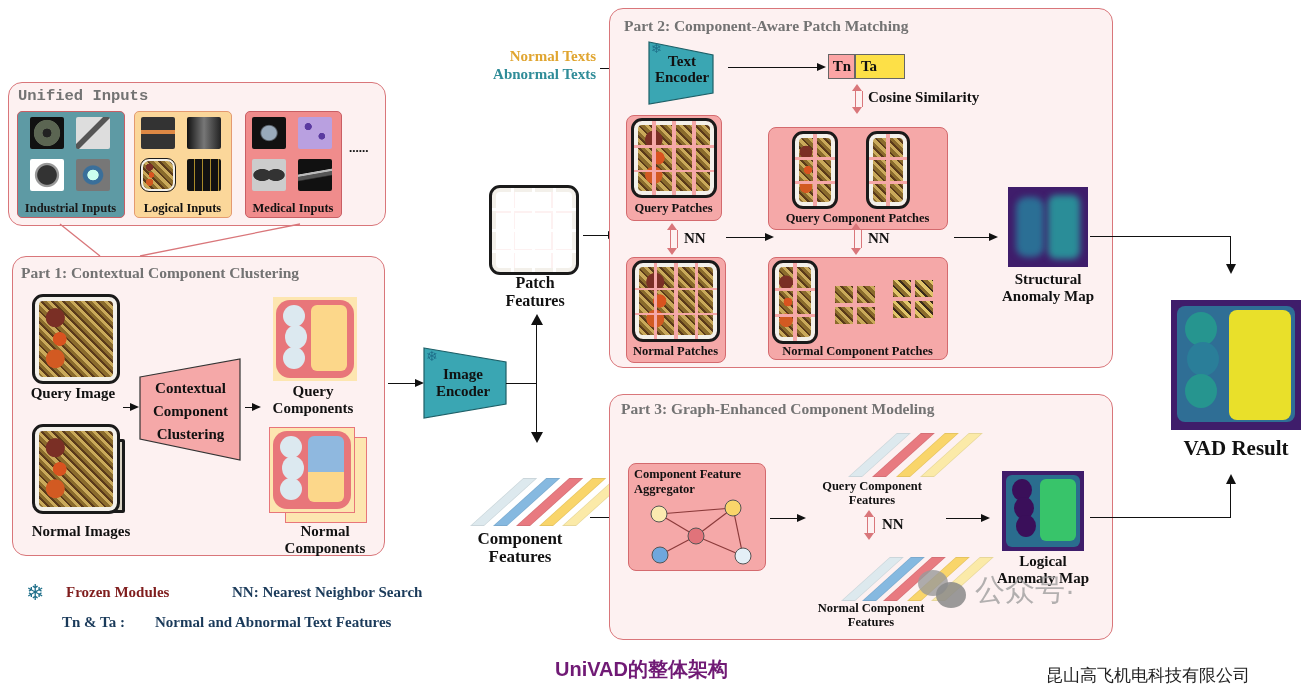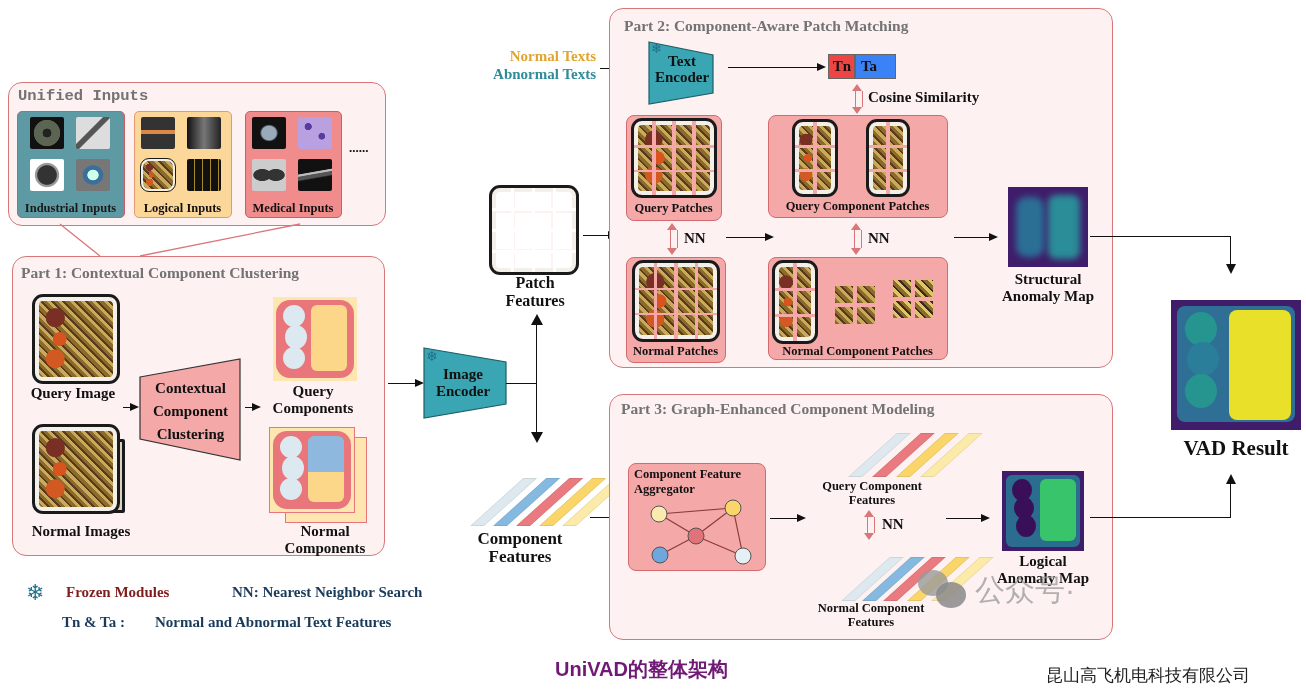--- a/index.html
+++ b/index.html
@@ -161,24 +161,24 @@
   <svg class="abs" style="left:38px;top:32px;" width="66" height="64">
     <polygon points="1,1 65,14 65,52 1,63" fill="#3aa6b3" stroke="#1d5f67" stroke-width="1.2"></polygon>
   </svg>
   <div class="abs" style="left:41px;top:32px;color:#1f6f8a;font-size:13px;">❄</div>
   <div class="lbl" style="left:40px;top:44px;width:64px;line-height:16px;">
     <div>Text</div>
     <div>Encoder</div>
   </div>
   <div class="arrow" style="left:118px;top:58px;width:96px;"></div>
 
-  <div class="abs" style="left:218px;top:45px;width:27px;height:25px;background:#ef4444;border:1px solid #666;box-sizing:border-box;">
+  <div class="abs" style="left:218px;top:45px;width:27px;height:25px;background:#fca5a5;border:1px solid #666;box-sizing:border-box;">
     <div class="lbl" style="left:0;width:26px;top:3px;">Tn</div>
   </div>
-  <div class="abs" style="left:245px;top:45px;width:41px;height:25px;background:#3b82f6;border:1px solid #666;box-sizing:border-box;">
+  <div class="abs" style="left:245px;top:45px;width:50px;height:25px;background:#fde047;border:1px solid #666;box-sizing:border-box;">
     <div class="lbl" style="left:0;width:26px;top:3px;">Ta</div>
   </div>
   <div class="nnarrow" style="left:245px;top:82px;height:16px;"></div>
   <div class="lbl" style="left:258px;top:80px;">Cosine Similarity</div>
 
   <div class="pinkbox" style="left:16px;top:106px;width:96px;height:106px;">
     <div class="abs food" style="left:7px;top:5px;width:80px;height:74px;"></div>
     <div class="abs" style="left:7px;top:5px;width:80px;height:74px;background-image:linear-gradient(90deg,transparent 0 23%,#f5a8a8 23% 27%,transparent 27% 48%,#f5a8a8 48% 52%,transparent 52% 73%,#f5a8a8 73% 77%,transparent 77%),linear-gradient(0deg,transparent 0 31%,#f5a8a8 31% 34%,transparent 34% 64%,#f5a8a8 64% 67%,transparent 67%);"></div>
     <div class="lbl small" style="left:0;width:93px;top:85px;">Query Patches</div>
   </div>
@@ -186,21 +186,21 @@
   <div class="nnarrow" style="left:60px;top:221px;height:18px;"></div>
   <div class="lbl" style="left:74px;top:221px;">NN</div>
   <div class="arrow" style="left:116px;top:228px;width:46px;"></div>
 
   <div class="pinkbox" style="left:16px;top:248px;width:100px;height:106px;">
     <div class="abs food" style="left:8px;top:5px;width:82px;height:76px;"></div>
     <div class="abs" style="left:8px;top:5px;width:82px;height:76px;background-image:linear-gradient(90deg,transparent 0 23%,#f5a8a8 23% 27%,transparent 27% 48%,#f5a8a8 48% 52%,transparent 52% 73%,#f5a8a8 73% 77%,transparent 77%),linear-gradient(0deg,transparent 0 31%,#f5a8a8 31% 34%,transparent 34% 64%,#f5a8a8 64% 67%,transparent 67%);"></div>
     <div class="lbl small" style="left:0;width:97px;top:86px;">Normal Patches</div>
   </div>
 
-  <div class="pinkbox" style="left:158px;top:106px;width:180px;height:103px;">
+  <div class="pinkbox" style="left:158px;top:118px;width:180px;height:103px;">
     <div class="abs food" style="left:26px;top:6px;width:40px;height:72px;"></div>
     <div class="abs" style="left:26px;top:6px;width:40px;height:72px;background-image:linear-gradient(90deg,transparent 0 46%,#f5a8a8 46% 54%,transparent 54%),linear-gradient(0deg,transparent 0 31%,#f5a8a8 31% 35%,transparent 35% 64%,#f5a8a8 64% 68%,transparent 68%);"></div>
     <div class="abs food" style="left:100px;top:6px;width:38px;height:72px;background:repeating-linear-gradient(45deg,#8a6b2c 0 3px,#c9a95a 3px 6px,#5a3a1a 6px 8px);"></div>
     <div class="abs" style="left:100px;top:6px;width:38px;height:72px;background-image:linear-gradient(90deg,transparent 0 46%,#f5a8a8 46% 54%,transparent 54%),linear-gradient(0deg,transparent 0 31%,#f5a8a8 31% 35%,transparent 35% 64%,#f5a8a8 64% 68%,transparent 68%);"></div>
     <div class="lbl small" style="left:0;width:177px;top:83px;">Query Component Patches</div>
   </div>
 
   <div class="nnarrow" style="left:244px;top:221px;height:18px;"></div>
   <div class="lbl" style="left:258px;top:221px;">NN</div>
   <div class="arrow" style="left:344px;top:228px;width:42px;"></div>

